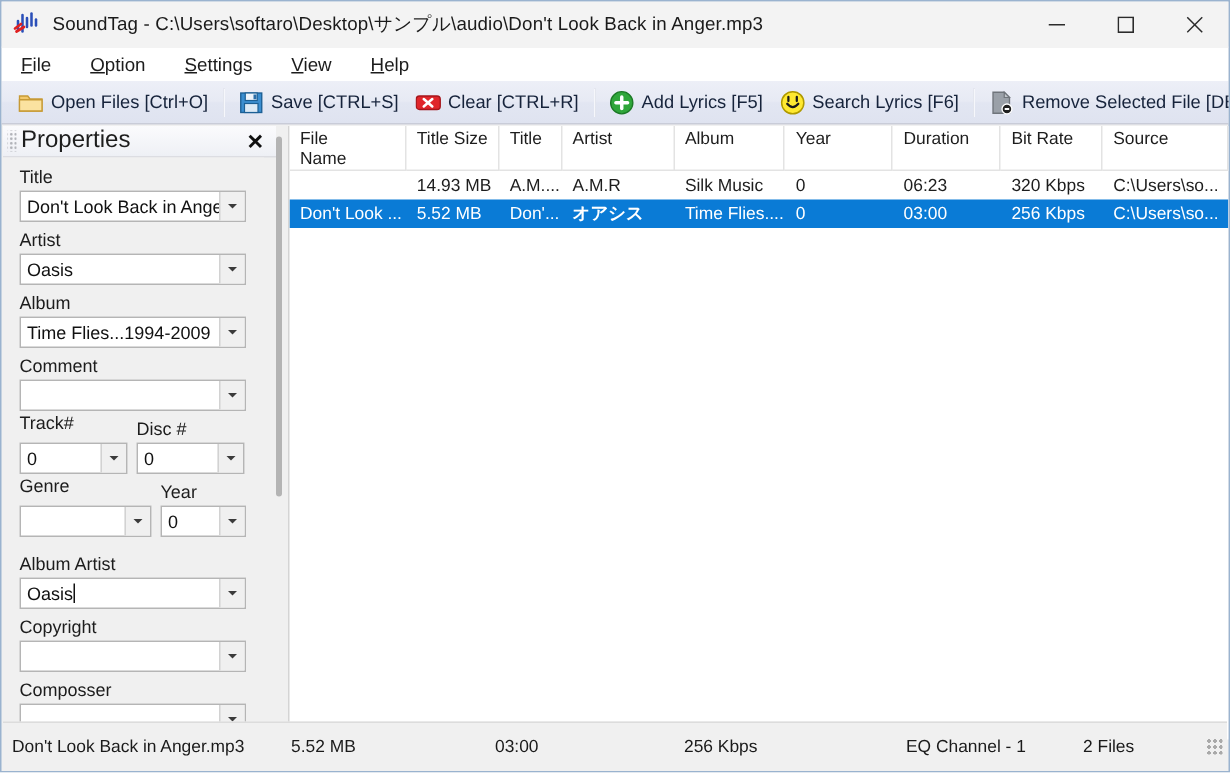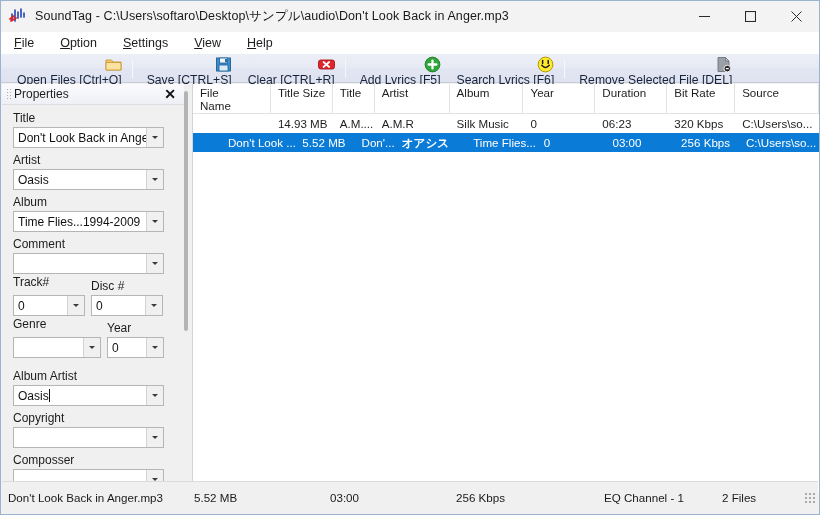--- a/index.html
+++ b/index.html
@@ -56,22 +56,22 @@
   .menu-item u { text-decoration: underline; text-underline-offset: 1px; }
 
   
   #toolbar {
     position: absolute; left: 0; top: 53px; width: 818px; height: 29px;
     background: linear-gradient(180deg,#edeff7 0%,#e7eaf4 48%,#e2e6f2 52%,#dfe3f0 100%);
     border-bottom: 1px solid #c9ccd8;
     display: flex; align-items: center;
   }
   .tb-btn {
-    display: flex; align-items: flex-end; height: 25px;
-    padding: 0 6px 0 5px; white-space: nowrap; flex-direction: column;
+    display: flex; align-items: center; height: 25px;
+    padding: 0 6px 0 5px; white-space: nowrap;
   }
   .tb-label { font-size: 12.2px; color: #16233b; margin-left: 5px; }
   .tb-sep {
     width: 1px; height: 19px; margin: 0 4px;
     background: #b9bdcd; border-right: 1px solid #f6f7fb;
   }
   .tb-icon { width: 17px; height: 17px; position: relative; flex: 0 0 auto; }
 
   
   #props-panel {
@@ -81,21 +81,21 @@
   #props-header {
     height: 21px; background: linear-gradient(180deg,#fbfbfd 0%,#eef0f5 100%);
     display: flex; align-items: center;
     border-bottom: 1px solid #dcdde2;
   }
   #props-grip {
     width: 6px; height: 14px; margin-left: 3px; margin-right: 3px;
     background-image: radial-gradient(#aeb0b6 39%, transparent 41%);
     background-size: 3px 3px; background-position: 1px 1px;
   }
-  #props-title { font-size: 12px; color: #1d1d1d; }
+  #props-title { font-size: 16px; color: #1d1d1d; }
   #props-close {
     margin-left: auto; margin-right: 8px;
     font-size: 14px; font-weight: bold; color: #0f0f0f;
     line-height: 1;
   }
   #props-body {
     position: absolute; left: 0; top: 21px; width: 174px; height: 382px;
     background: #f0f0f0;
     padding: 5px 0 0 11px;
   }
@@ -454,21 +454,21 @@
           <div class="dcell" style="width: 62px;">14.93 MB</div>
           <div class="dcell" style="width: 42px;">A.M....</div>
           <div class="dcell" style="width: 75px;">A.M.R</div>
           <div class="dcell" style="width: 74px;">Silk Music</div>
           <div class="dcell" style="width: 72px;">0</div>
           <div class="dcell" style="width: 72px;">06:23</div>
           <div class="dcell" style="width: 68px;">320 Kbps</div>
           <div class="dcell" style="width: 84px;">C:\Users\so...</div>
         </div>
         <div class="lv-row selected">
-          <div class="dcell" style="width: 78px; margin-left: 28px;">Don't Look ...</div>
+          <div class="dcell" style="width: 78px;">Don't Look ...</div>
           <div class="dcell" style="width: 62px;">5.52 MB</div>
           <div class="dcell" style="width: 42px;">Don'...</div>
           <div class="dcell jp" style="width: 75px;">オアシス</div>
           <div class="dcell" style="width: 74px;">Time Flies......</div>
           <div class="dcell" style="width: 72px;">0</div>
           <div class="dcell" style="width: 72px;">03:00</div>
           <div class="dcell" style="width: 68px;">256 Kbps</div>
           <div class="dcell" style="width: 84px;">C:\Users\so...</div>
         </div>
       </div>

